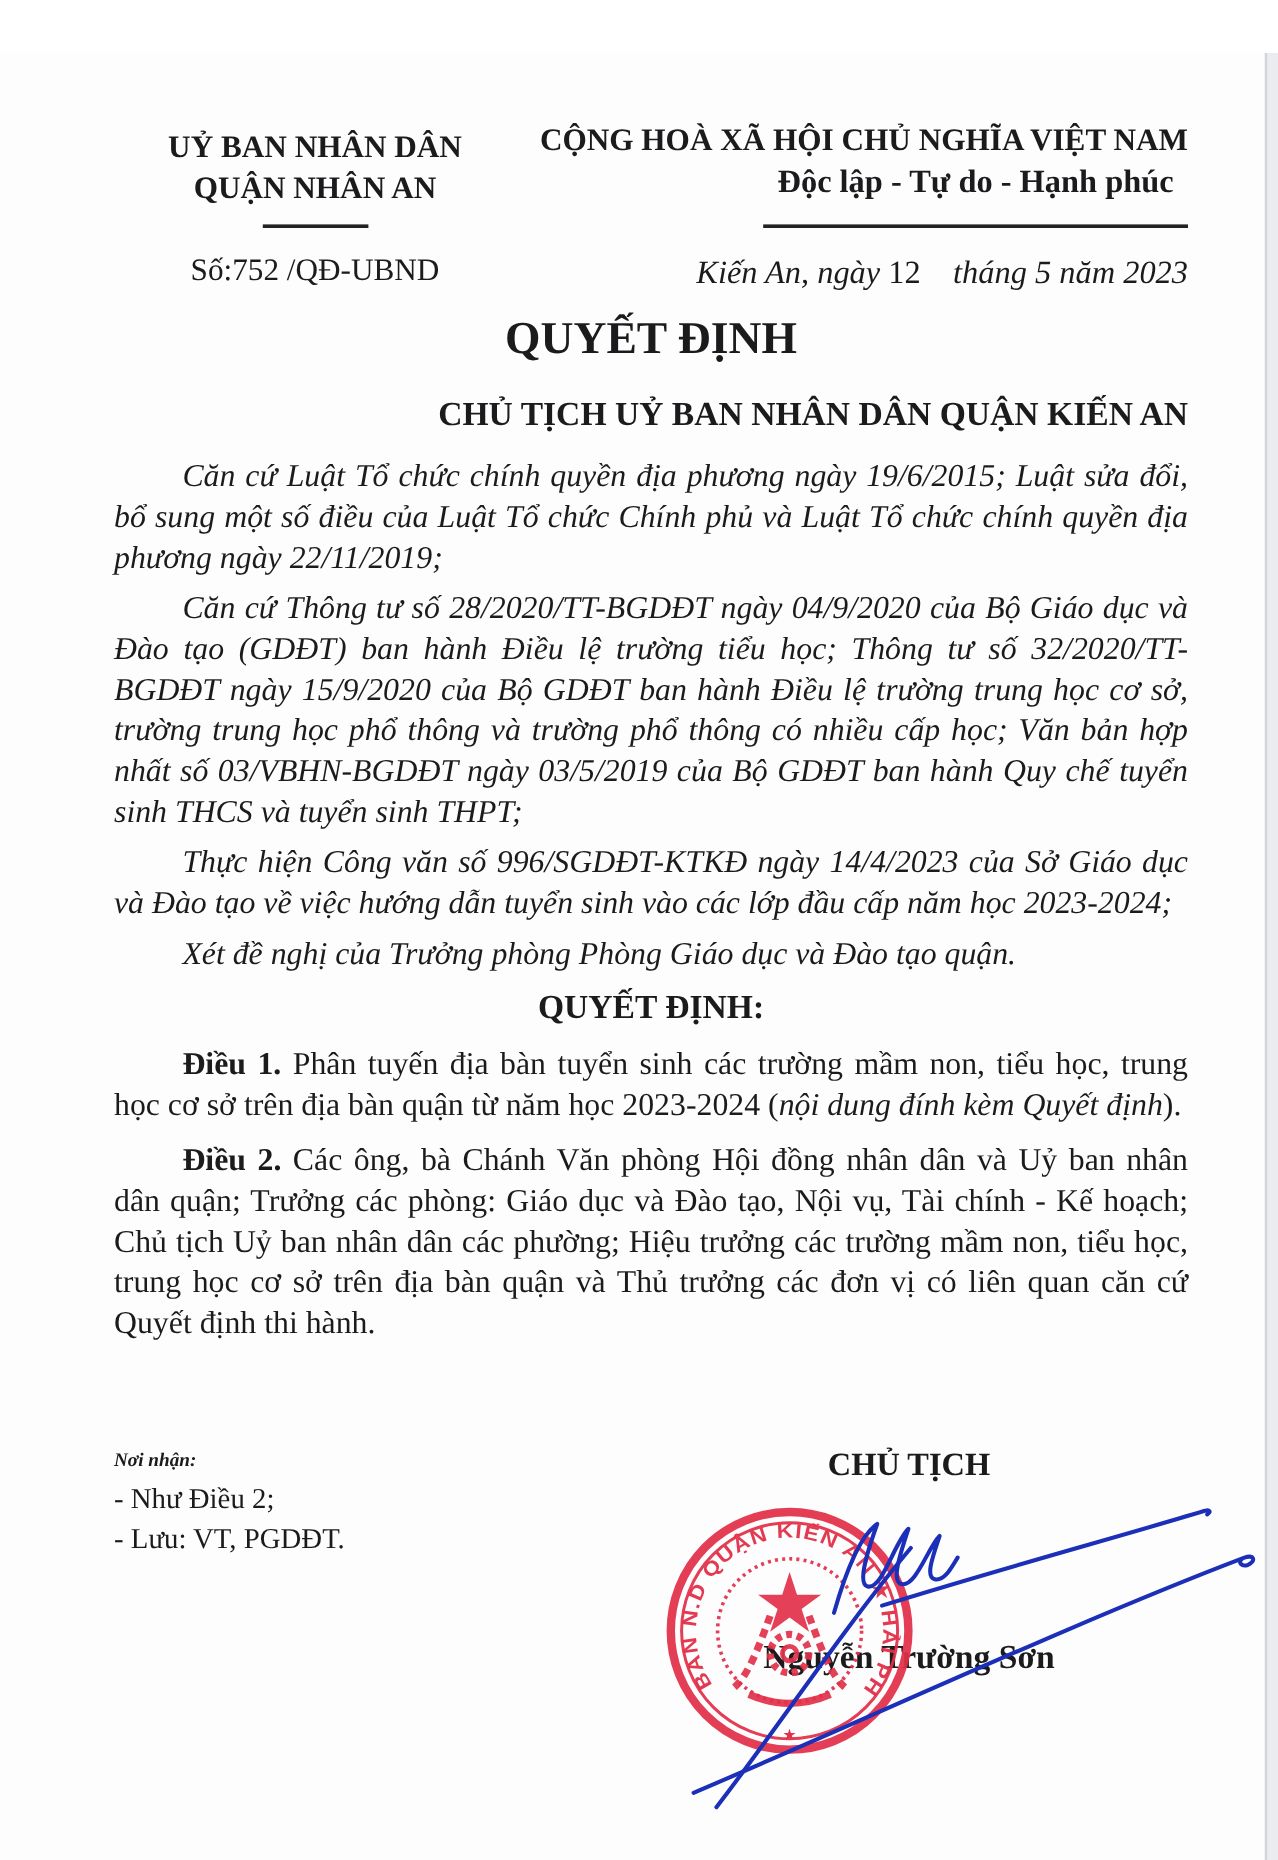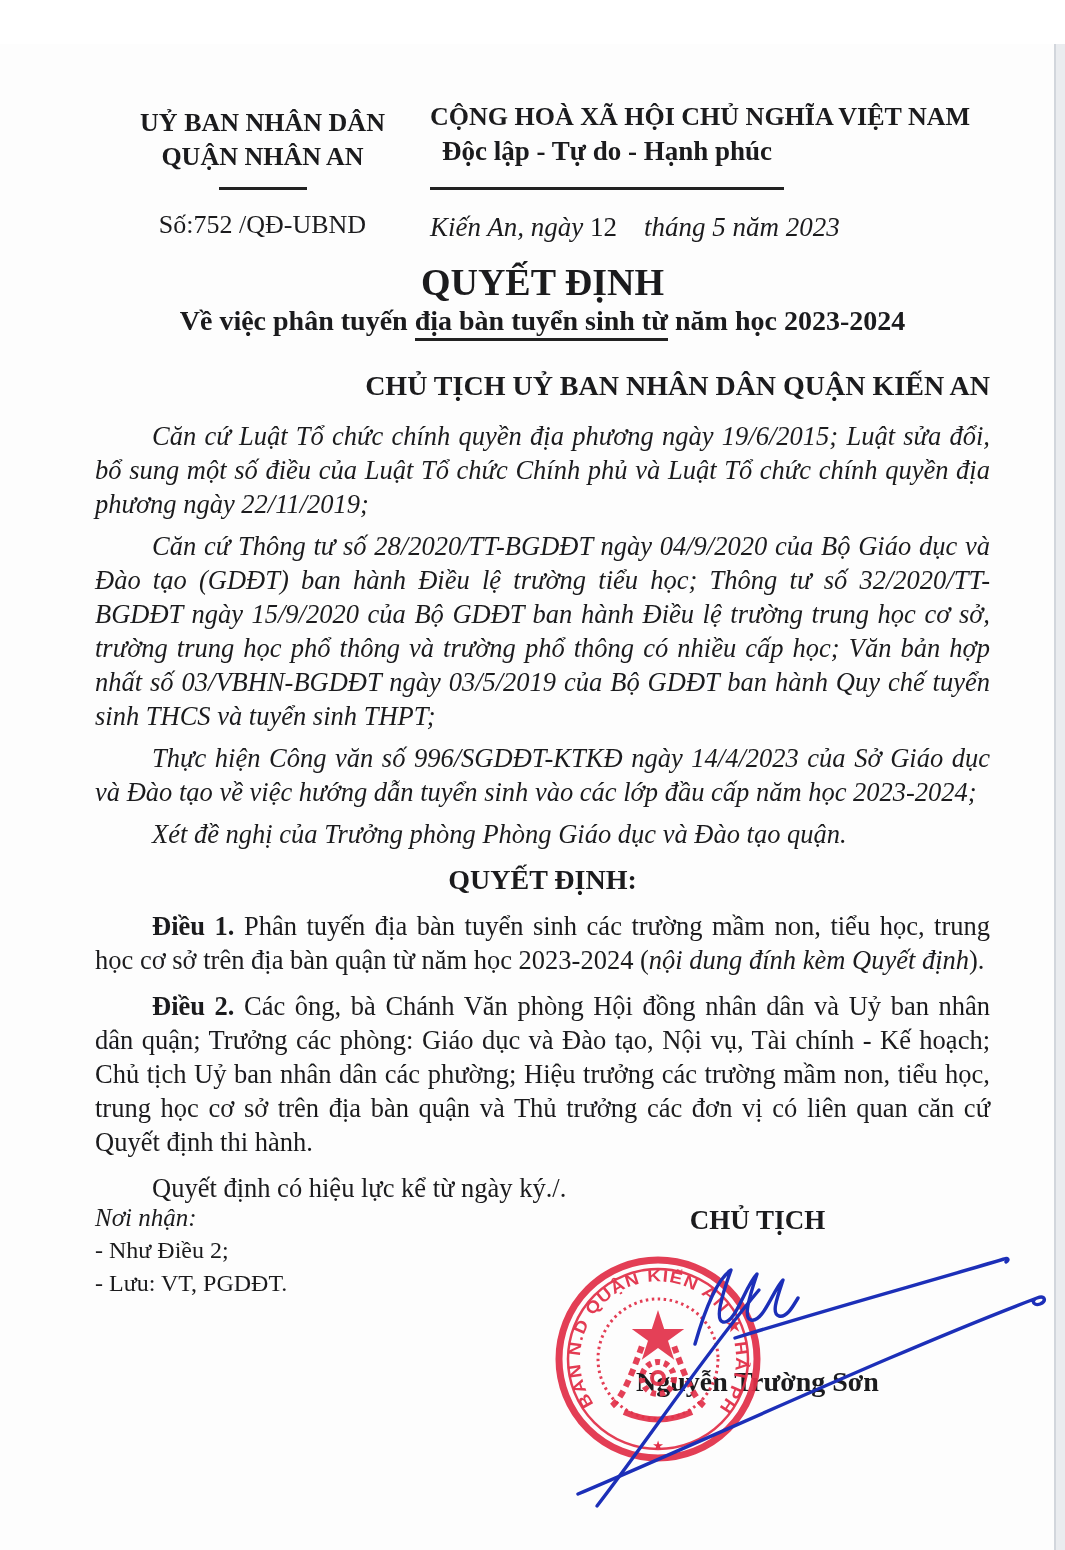--- a/index.html
+++ b/index.html
@@ -17,21 +17,21 @@
     background:#eaecef;border-left:2px solid #d2d6dc;
   }
   .content{position:absolute;left:95px;top:56px;width:895px;}
 
   
   .header{display:flex;}
   .h-left{width:335px;text-align:center;padding-top:6px;}
   .h-org{font-weight:bold;font-size:26px;line-height:34px;white-space:nowrap;}
   .h-rule{width:88px;border:0;border-top:3px solid #222;margin:13px auto 0;}
   .h-num{margin-top:20px;font-size:26px;}
-  .h-right{flex:1;text-align:left;}
+  .h-right{flex:1;text-align:right;}
   .h-nat1{font-weight:bold;font-size:26px;line-height:34px;white-space:nowrap;}
   .h-nat2{font-weight:bold;font-size:27px;display:inline-block;
           border-bottom:3px solid #222;padding:1px 12px 20px;margin-top:1px;}
   .h-date{margin-top:22px;font-style:italic;font-size:27px;white-space:pre;}
   .h-date .day{font-style:normal;}
 
   
   .title{margin-top:20px;text-align:center;}
   .t-main{font-size:38px;font-weight:bold;line-height:38px;}
   .t-sub{font-size:28px;font-weight:bold;line-height:40px;}
@@ -46,21 +46,21 @@
   }
   .decision-heading{text-align:center;font-weight:bold;font-size:28px;line-height:38px;margin:10px 0 10px;}
   p.article{font-size:26.5px;line-height:34px;text-align:justify;text-indent:57px;margin:0 0 12px;}
   p.article .lead{font-weight:bold;}
   p.article .it{font-style:italic;}
   p.effective{font-size:26.5px;line-height:34px;text-indent:57px;margin:8px 0 0;}
 
   
   .closing{position:absolute;left:95px;top:1158px;width:895px;display:flex;}
   .recipients{width:430px;}
-  .r-label{font-weight:normal;font-style:italic;font-size:25px;line-height:32px;}
+  .r-label{font-weight:bold;font-style:italic;font-size:16px;line-height:32px;}
   .r-item{font-size:24px;line-height:33px;}
   .sign-block{flex:1;text-align:center;}
   .sign1{font-weight:bold;font-size:27px;line-height:36px;white-space:nowrap;}
   .sign2{font-weight:bold;font-size:27px;line-height:36px;}
   .sign-name{font-weight:bold;font-size:28px;margin-top:128px;}
 
   .stamp-svg{position:absolute;left:552px;top:1206px;z-index:2;}
   .sig-svg{position:absolute;left:535px;top:1150px;z-index:3;}
 </style>
 </head>
@@ -79,39 +79,37 @@
       </div>
       <div class="h-right">
         <div class="h-nat1">CỘNG HOÀ XÃ HỘI CHỦ NGHĨA VIỆT NAM</div>
         <div><span class="h-nat2">Độc lập - Tự do - Hạnh phúc</span></div>
         <div class="h-date"><span>Kiến An, ngày </span><span class="day">12</span><span>    tháng 5 năm 2023</span></div>
       </div>
     </div>
 
     <div class="title">
       <div class="t-main">QUYẾT ĐỊNH</div>
-      <div class="t-sub"><span>Về việc phân tuyến </span><span class="u">địa bàn tuyển sinh từ</span><span> năm học 2023-2024</span></div>
     </div>
 
     <div class="sec-heading">CHỦ TỊCH UỶ BAN NHÂN DÂN QUẬN KIẾN AN</div>
 
     <div class="recitals">
       <p class="recital">Căn cứ Luật Tổ chức chính quyền địa phương ngày 19/6/2015; Luật sửa đổi, bổ sung một số điều của Luật Tổ chức Chính phủ và Luật Tổ chức chính quyền địa phương ngày 22/11/2019;</p>
       <p class="recital">Căn cứ Thông tư số 28/2020/TT-BGDĐT ngày 04/9/2020 của Bộ Giáo dục và Đào tạo (GDĐT) ban hành Điều lệ trường tiểu học; Thông tư số 32/2020/TT-BGDĐT ngày 15/9/2020 của Bộ GDĐT ban hành Điều lệ trường trung học cơ sở, trường trung học phổ thông và trường phổ thông có nhiều cấp học; Văn bản hợp nhất số 03/VBHN-BGDĐT ngày 03/5/2019 của Bộ GDĐT ban hành Quy chế tuyển sinh THCS và tuyển sinh THPT;</p>
       <p class="recital">Thực hiện Công văn số 996/SGDĐT-KTKĐ ngày 14/4/2023 của Sở Giáo dục và Đào tạo về việc hướng dẫn tuyển sinh vào các lớp đầu cấp năm học 2023-2024;</p>
       <p class="recital">Xét đề nghị của Trưởng phòng Phòng Giáo dục và Đào tạo quận.</p>
     </div>
 
     <div class="decision-heading">QUYẾT ĐỊNH:</div>
 
     <p class="article"><span class="lead">Điều 1.</span><span> Phân tuyến địa bàn tuyển sinh các trường mầm non, tiểu học, trung học cơ sở trên địa bàn quận từ năm học 2023-2024 (</span><span class="it">nội dung đính kèm Quyết định</span><span>).</span></p>
 
     <p class="article"><span class="lead">Điều 2.</span><span> Các ông, bà Chánh Văn phòng Hội đồng nhân dân và Uỷ ban nhân dân quận; Trưởng các phòng: Giáo dục và Đào tạo, Nội vụ, Tài chính - Kế hoạch; Chủ tịch Uỷ ban nhân dân các phường; Hiệu trưởng các trường mầm non, tiểu học, trung học cơ sở trên địa bàn quận và Thủ trưởng các đơn vị có liên quan căn cứ Quyết định thi hành.</span></p>
 
-    <p class="effective">Quyết định có hiệu lực kể từ ngày ký./.</p>
   </div>
 
   <div class="closing">
     <div class="recipients">
       <div class="r-label">Nơi nhận:</div>
       <div class="r-item">- Như Điều 2;</div>
       <div class="r-item">- Lưu: VT, PGDĐT.</div>
     </div>
     <div class="sign-block">
       <div class="sign2">CHỦ TỊCH</div>

